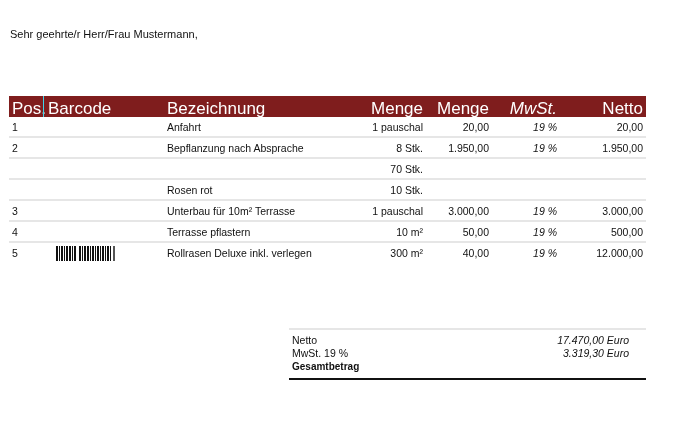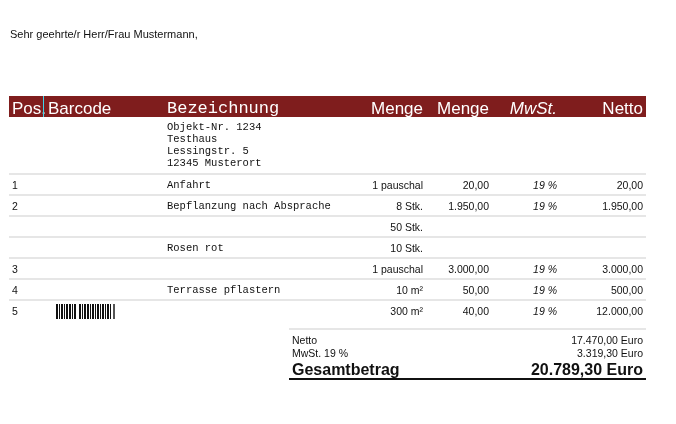--- a/index.html
+++ b/index.html
@@ -13,70 +13,62 @@
   .thead {
     height: 21px; background: #7f1d1d; color: #fff; font-size: 17px;
     position: relative;
   }
   .thead span, .row span { position: absolute; white-space: nowrap; }
   .thead span { top: 3px; }
   .th-sep { position: absolute; left: 34px; top: 0; width: 1px; height: 21px; background: #3fd4ea; }
 
   .c-pos   { left: 3px; }
   .c-bar   { left: 39px; }
-  .c-desc  { left: 158px; font-family: Liberation Mono, monospace; }
+  .c-desc  { left: 158px; }
   .c-menge { right: 223px; text-align: right; }
   .c-einz  { right: 157px; text-align: right; }
   .c-mwst  { right: 89px; text-align: right; font-style: italic; }
   .c-netto { right: 3px;  text-align: right; }
 
   .row { position: relative; height: 19px; font-size: 10.5px; border-bottom: 2px solid #e6e6e6; }
   .row span { top: 4px; }
   .row.first { height: 56px; border-bottom: 2px solid #e6e6e6; }
   .row.first .addr { top: 4px; line-height: 12px; }
   .row.last { border-bottom: none; }
 
   .barcode { position: absolute; left: 47px; top: 3px; height: 15px; display: flex; align-items: stretch; }
   .barcode i { display: block; background: #111; margin-right: 1px; }
 
   .totals { position: absolute; left: 289px; top: 328px; width: 357px; font-size: 10.5px; }
   .totals .topline { height: 2px; background: #e6e6e6; margin-bottom: 4px; }
   .trow { position: relative; height: 13px; }
   .trow span { position: absolute; top: 0; white-space: nowrap; }
   .trow .l { left: 3px; }
-  .trow .r { right: 3px; }
-  .trow.grand { height: 18px; font-size: 16px; font-weight: bold; }
+  .trow .r { right: 17px; font-style: italic; }
+  .trow.grand { height: 18px; font-size: 10px; font-weight: bold; }
   .trow.grand span { top: 1px; }
   .totals .bottomline { height: 2px; background: #111; }
 </style>
 </head>
 <body>
 
 <div class="greeting">Sehr geehrte/r Herr/Frau Mustermann,</div>
 
 <div class="table">
   <div class="thead">
     <span class="c-pos">Pos.</span>
     <div class="th-sep"></div>
     <span class="c-bar">Barcode</span>
     <span class="c-desc">Bezeichnung</span>
     <span class="c-menge">Menge</span>
     <span class="c-einz">Menge</span>
     <span class="c-mwst">MwSt.</span>
     <span class="c-netto">Netto</span>
   </div>
 
-  <div class="row first">
-    <span class="c-desc addr">
-      <div>Objekt-Nr. 1234</div>
-      <div>Testhaus</div>
-      <div>Lessingstr. 5</div>
-      <div>12345 Musterort</div>
-    </span>
-  </div>
 
   <div class="row">
     <span class="c-pos">1</span>
     <span class="c-desc">Anfahrt</span>
     <span class="c-menge">1 pauschal</span>
     <span class="c-einz">20,00</span>
     <span class="c-mwst">19 %</span>
     <span class="c-netto">20,00</span>
   </div>
 
@@ -84,37 +76,38 @@
     <span class="c-pos">2</span>
     <span class="c-desc">Bepflanzung nach Absprache</span>
     <span class="c-menge">8 Stk.</span>
     <span class="c-einz">1.950,00</span>
     <span class="c-mwst">19 %</span>
     <span class="c-netto">1.950,00</span>
   </div>
 
   <div class="row">
     <span class="c-pos"></span>
-    <span class="c-menge">50 Stk.</span>
+    <span class="c-menge">70 Stk.</span>
     <span class="c-einz"></span>
     <span class="c-mwst"></span>
     <span class="c-netto"></span>
   </div>
 
   <div class="row">
     <span class="c-pos"></span>
     <span class="c-desc">Rosen rot</span>
     <span class="c-menge">10 Stk.</span>
     <span class="c-einz"></span>
     <span class="c-mwst"></span>
     <span class="c-netto"></span>
   </div>
 
   <div class="row">
     <span class="c-pos">3</span>
+    <span class="c-desc">Unterbau für 10m² Terrasse</span>
     <span class="c-menge">1 pauschal</span>
     <span class="c-einz">3.000,00</span>
     <span class="c-mwst">19 %</span>
     <span class="c-netto">3.000,00</span>
   </div>
 
   <div class="row">
     <span class="c-pos">4</span>
     <span class="c-desc">Terrasse pflastern</span>
     <span class="c-menge">10 m²</span>
@@ -142,35 +135,35 @@
         <i style="width:2px"></i>
         <i style="width:1px"></i>
         <i style="width:2px"></i>
         <i style="width:1px"></i>
         <i style="width:2px"></i>
         <i style="width:1px"></i>
         <i style="width:2px"></i>
         <i style="width:1px;margin-right:2px"></i>
         <i style="width:2px;background:#555"></i>
     </div>
+    <span class="c-desc">Rollrasen Deluxe inkl. verlegen</span>
     <span class="c-menge">300 m²</span>
     <span class="c-einz">40,00</span>
     <span class="c-mwst">19 %</span>
     <span class="c-netto">12.000,00</span>
   </div>
 </div>
 
 <div class="totals">
   <div class="topline"></div>
   <div class="trow">
     <span class="l">Netto</span>
     <span class="r">17.470,00 Euro</span>
   </div>
   <div class="trow">
     <span class="l">MwSt. 19 %</span>
     <span class="r">3.319,30 Euro</span>
   </div>
   <div class="trow grand">
     <span class="l">Gesamtbetrag</span>
-    <span class="r">20.789,30 Euro</span>
   </div>
   <div class="bottomline"></div>
 </div>
 
 </body></html>

